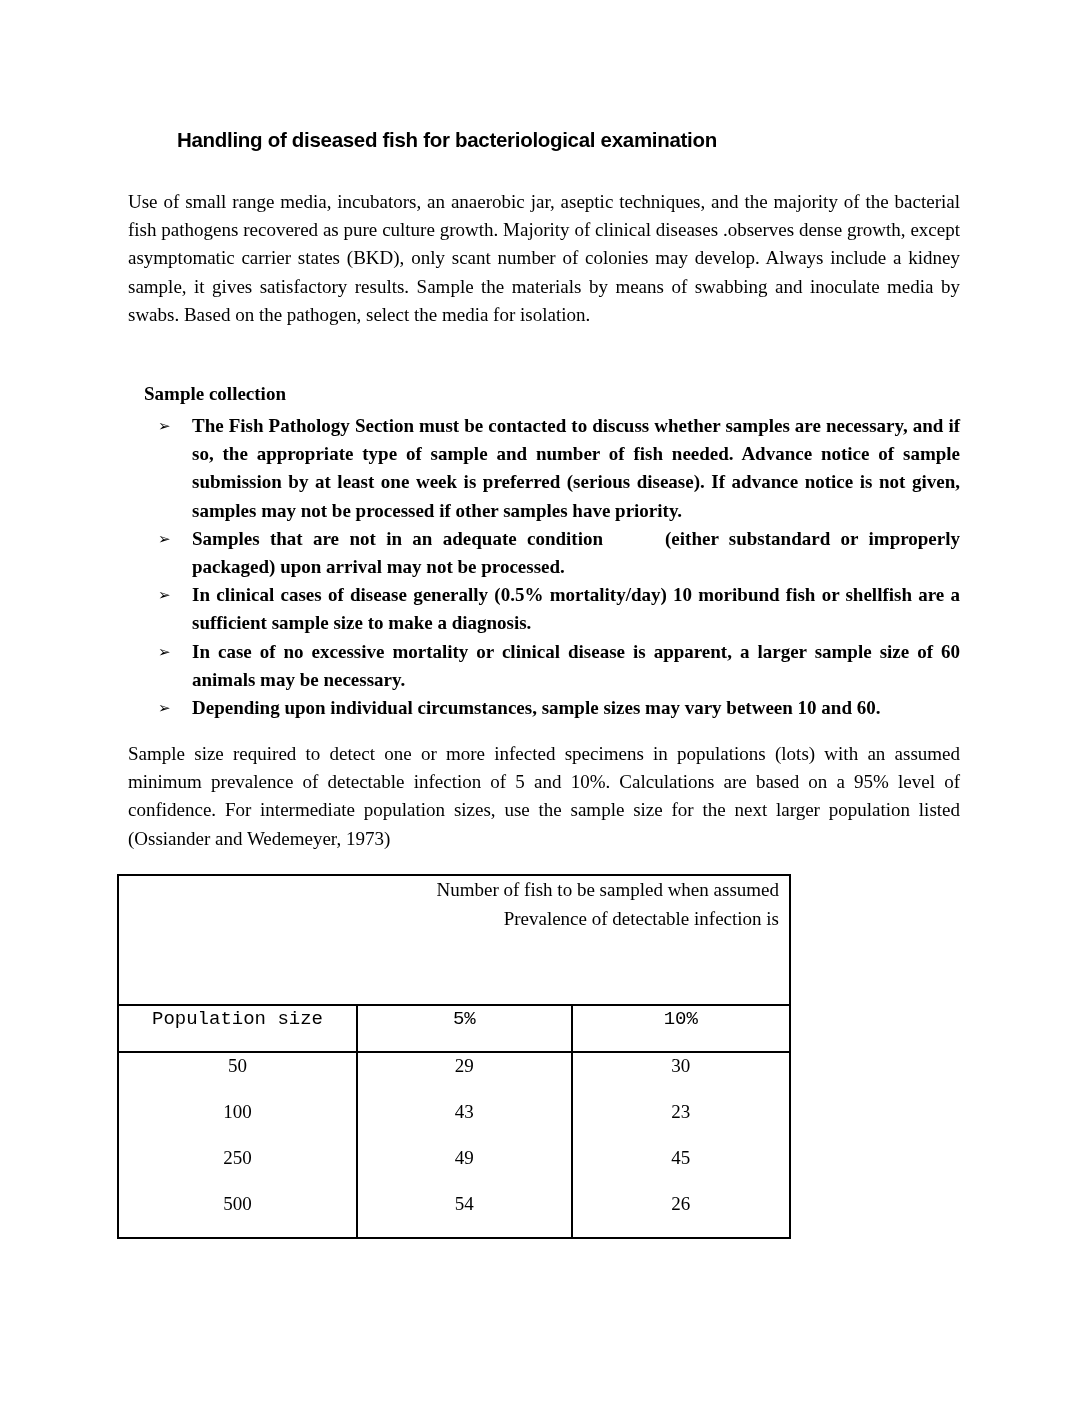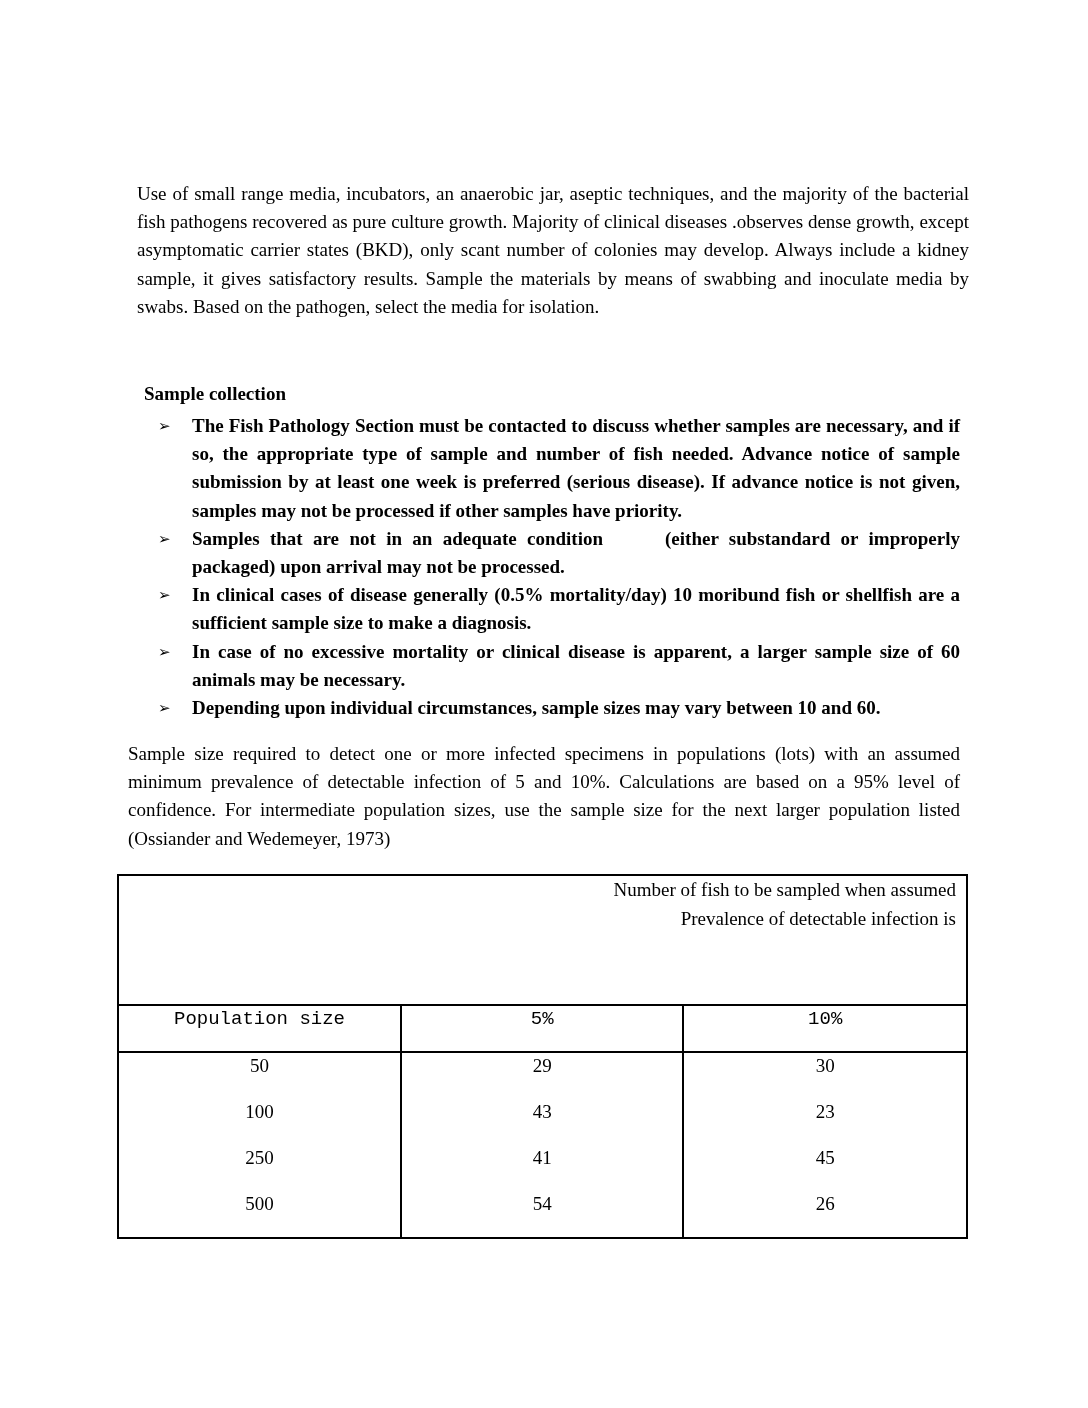--- a/index.html
+++ b/index.html
@@ -8,53 +8,54 @@
     .title {
       position: absolute; left: 177px; top: 128px;
       font-family: "Liberation Sans", sans-serif; font-weight: bold; font-size: 20.5px;
       letter-spacing: -0.3px; margin: 0;
     }
     .para {
       position: absolute; left: 128px; width: 832px;
       font-family: "Liberation Serif", serif; font-size: 19px; line-height: 28.2px;
       text-align: justify; margin: 0;
     }
-    .p1 { top: 180px; margin-left: 9px; }
+    .p1 { top: 188px; }
     .p2 { top: 740px; }
     .subhead {
       position: absolute; left: 128px; top: 367px;
       font-family: "Liberation Serif", serif; font-weight: bold; font-size: 19px; margin: 16px;
     }
     .bullets { position: absolute; left: 128px; top: 412px; width: 832px; margin: 0; padding: 0; list-style: none; }
     .bullet { position: relative; padding-left: 64px; font-family: "Liberation Serif", serif; font-size: 19px; line-height: 28.2px; text-align: justify; }
     .bullet .arrow { position: absolute; left: 30px; top: 0; font-family: "DejaVu Sans", sans-serif; font-size: 15px; }
     .bullet .txt { display: block; font-weight: bold; }
     .gap { display: inline-block; width: 62px; }
 
     table.data {
-      position: absolute; left: 117px; top: 874px; width: 851px; border-collapse: collapse;
+      position: absolute; left: 117px; top: 874px; width: 674px; border-collapse: collapse;
       font-family: "Liberation Serif", serif; font-size: 19px;
     }
     table.data td { border: 2px solid #000; padding: 0; vertical-align: top; }
     .hdr-cell { height: 128px; text-align: right; padding-right: 10px !important; }
     .hdr-line { display: block; padding-right: 0; line-height: 21px; }
     .hdr-line1 { margin-top: 3px; }
     .hdr-line2 { margin-top: 8px; }
     .col-hdr td { height: 45px; text-align: center; }
     .col-hdr td span { display: block; margin-top: 2px; font-family: Liberation Mono, monospace; }
     .body-cell { text-align: center; height: 184px; }
     .cell-val { display: block; height: 46px; line-height: 26px; }
     .c1 { width: 282px; }
     .c2 { width: 282px; }
     .c3 { width: 283px; }
   </style>
 </head>
 <body>
 
 <div class="page">
+  <h1 class="title">Handling of diseased fish for bacteriological examination</h1>
 
   <p class="para p1">Use of small range media, incubators, an anaerobic jar, aseptic techniques, and the majority of the bacterial fish pathogens recovered as pure culture growth. Majority of clinical diseases .observes dense growth, except asymptomatic carrier states (BKD), only scant number of colonies may develop. Always include a kidney sample, it gives satisfactory results. Sample the materials by means of swabbing and inoculate media by swabs. Based on the pathogen, select the media for isolation.</p>
 
   <h2 class="subhead">Sample collection</h2>
 
   <ul class="bullets">
     <li class="bullet">
       <span class="arrow">➢</span>
       <span class="txt">The Fish Pathology Section must be contacted to discuss whether samples are necessary, and if so, the appropriate type of sample and number of fish needed. Advance notice of sample submission by at least one week is preferred (serious disease). If advance notice is not given, samples may not be processed if other samples have priority.</span>
     </li>
@@ -100,21 +101,21 @@
     <tr>
       <td class="body-cell c1">
         <span class="cell-val">50</span>
         <span class="cell-val">100</span>
         <span class="cell-val">250</span>
         <span class="cell-val">500</span>
       </td>
       <td class="body-cell c2">
         <span class="cell-val">29</span>
         <span class="cell-val">43</span>
-        <span class="cell-val">41</span>
+        <span class="cell-val">49</span>
         <span class="cell-val">54</span>
       </td>
       <td class="body-cell c3">
         <span class="cell-val">30</span>
         <span class="cell-val">23</span>
         <span class="cell-val">45</span>
         <span class="cell-val">26</span>
       </td>
     </tr>
   </tbody>

